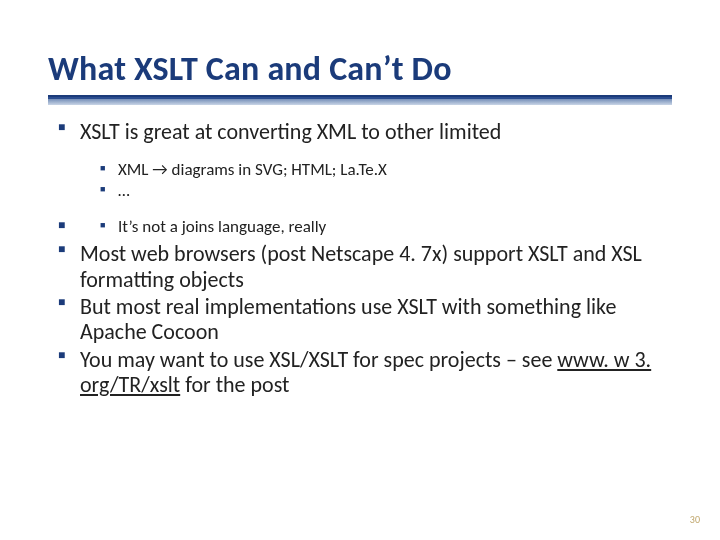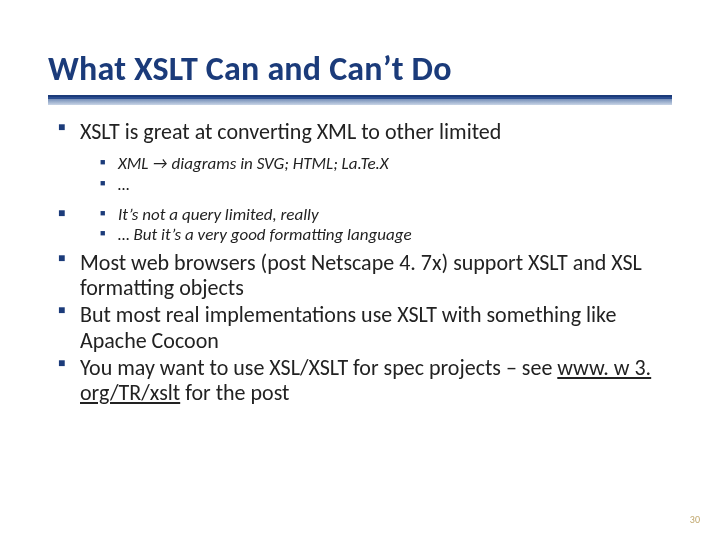--- a/index.html
+++ b/index.html
@@ -47,24 +47,23 @@
   }
   ul.top > li::before {
     content: "■";
     position: absolute;
     left: 0;
     top: 2px;
     font-size: 12px;
     color: #1b3b7a;
   }
   ul.sub {
-    margin: 10px 0 4px 0;
+    margin: 16px 0 4px 0;
     padding: 0 0 0 20px;
     list-style: none;
-    font-style: italic;
   }
   ul.sub > li {
     position: relative;
     padding-left: 18px;
     font-size: 17px;
     line-height: 1.2;
     color: #222;
     margin: 0;
   }
   ul.sub > li::before {
@@ -104,24 +103,21 @@
         </li>
         <li>
           <span>…</span>
         </li>
       </ul>
     </li>
 
     <li>
       <ul class="sub">
         <li>
-          <span>It’s not a query limited, really</span>
-        </li>
-        <li>
-          <span>… But it’s a very good formatting language</span>
+          <span>It’s not a joins language, really</span>
         </li>
       </ul>
     </li>
 
     <li>
       <span>Most web browsers (post Netscape 4. 7x) support XSLT and XSL formatting objects</span>
     </li>
 
     <li>
       <span>But most real implementations use XSLT with something like Apache Cocoon</span>

